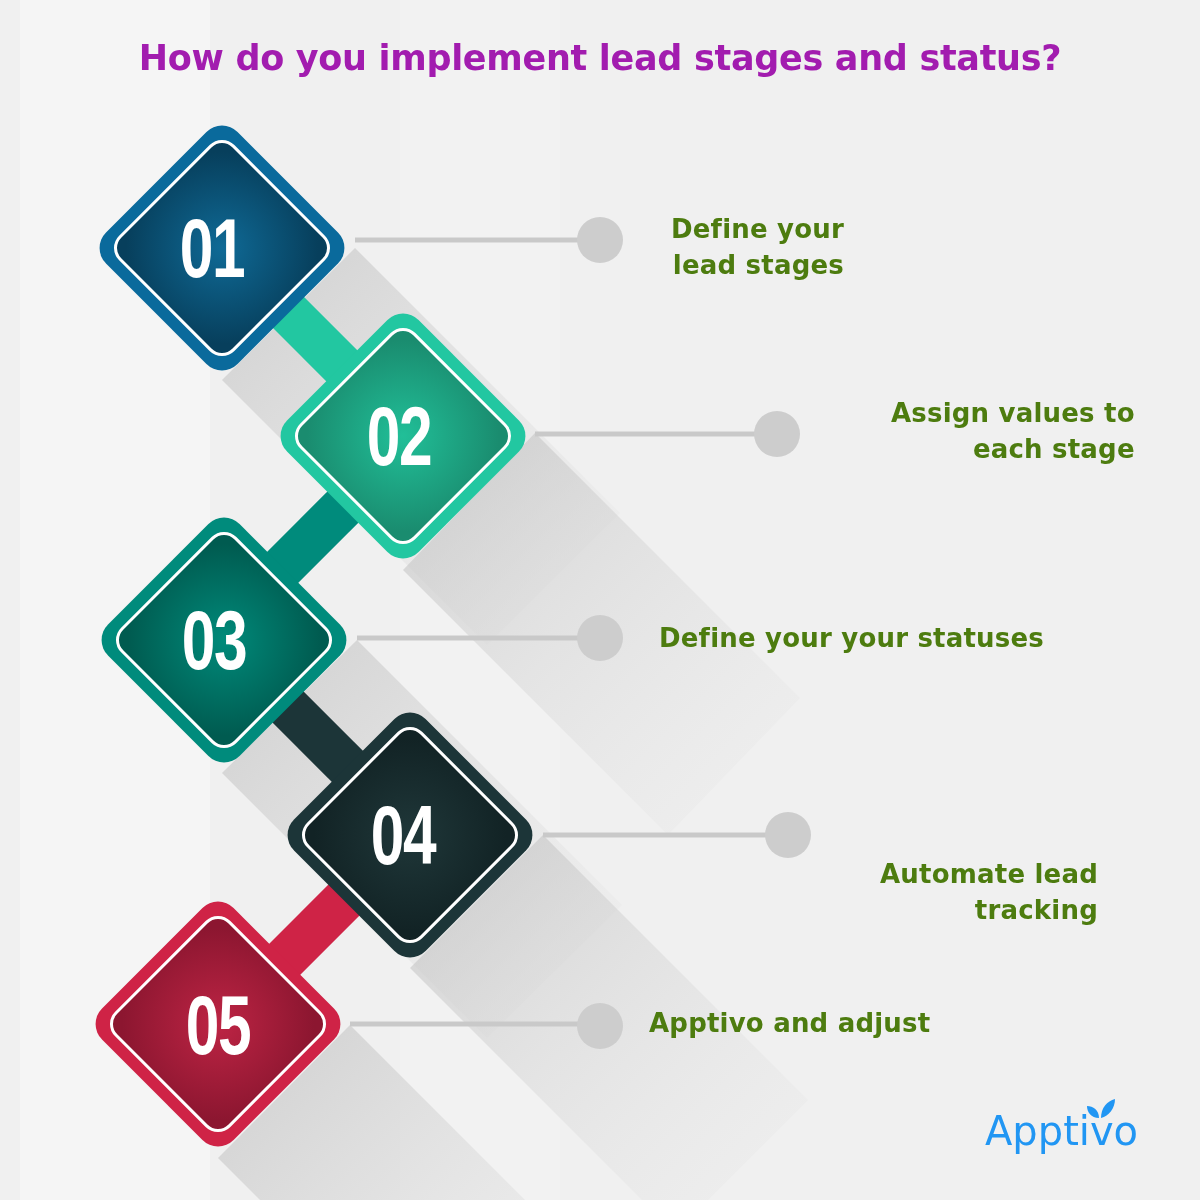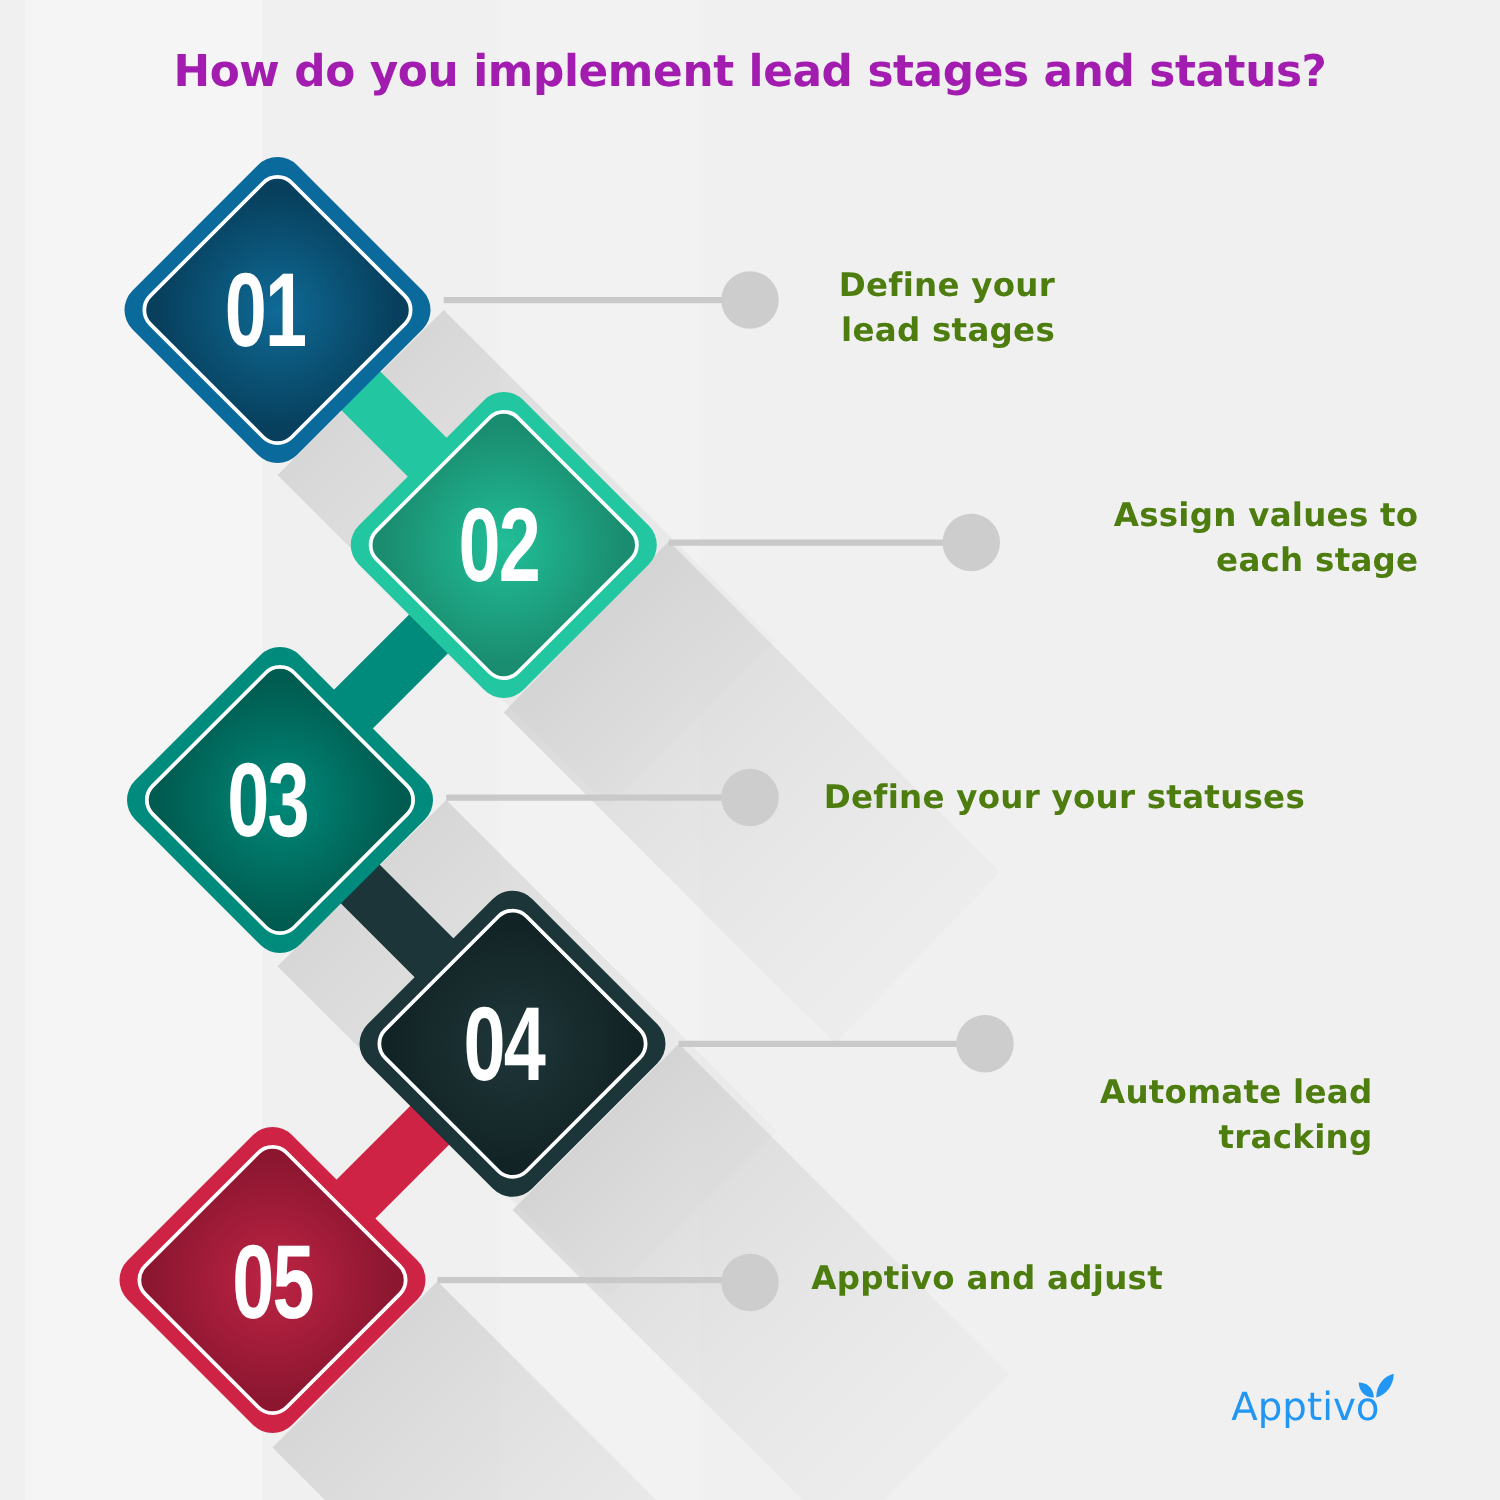--- a/index.html
+++ b/index.html
@@ -29,21 +29,21 @@
   }
   .step-text {
     position: absolute; color: #4d7c0f;
     font-family: "DejaVu Sans", sans-serif; font-weight: bold;
     font-size: 26px; line-height: 36px; letter-spacing: 0.2px;
     white-space: pre-line;
     text-align: right;
   }
   .logo {
     position: absolute; left: 985px; top: 1108px;
-    color: #2196f3; font-size: 31px;
+    color: #2196f3; font-size: 40px;
     font-family: "DejaVu Sans", sans-serif;
     letter-spacing: 0px;
   }
   .logo-leaf { position: absolute; left: 1083px; top: 1098px; }
 </style>
 </head>
 <body>
 
 <div class="bg-band" style="left:20px;width:190px;"></div>
 <div class="bg-band" style="left:400px;width:160px;opacity:.5;"></div>

